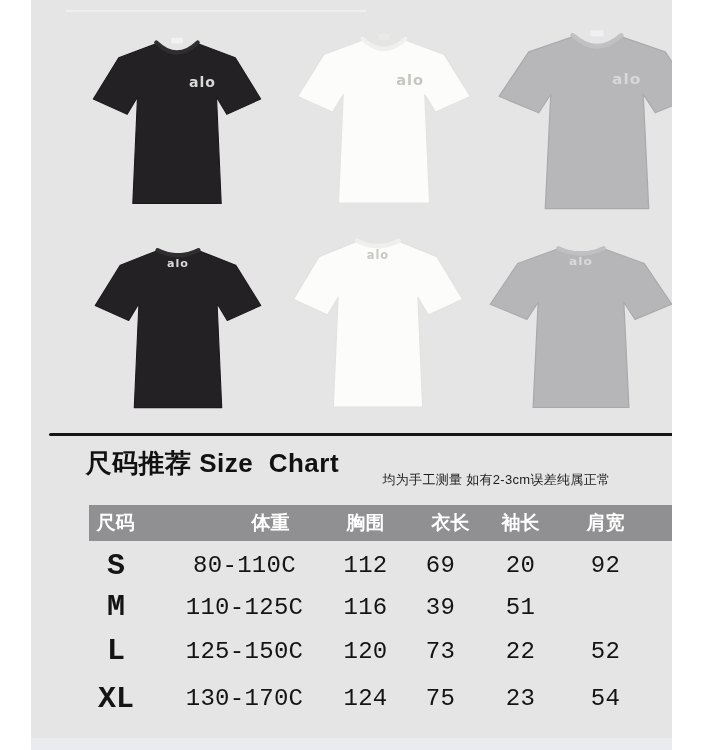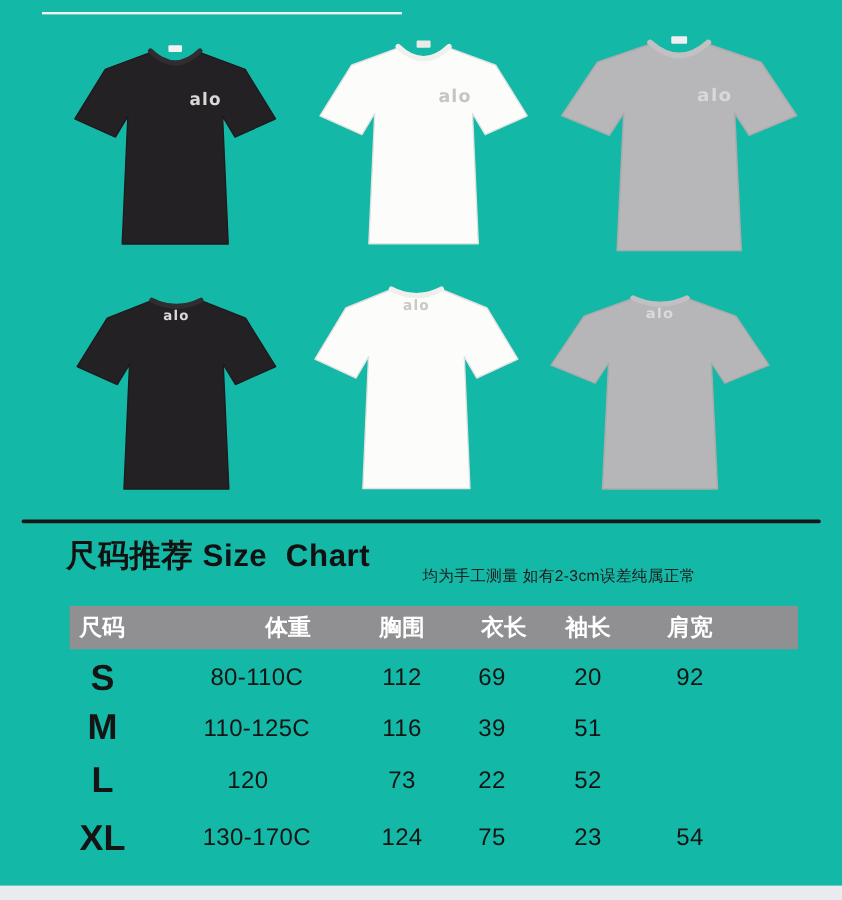--- a/index.html
+++ b/index.html
@@ -1,19 +1,19 @@
 <!DOCTYPE html>
 <html style="--header-bg: #909092; --bottom-strip: #e9ebee;"><head>
 <meta charset="utf-8">
 <style>
   * { margin:0; padding:0; box-sizing:border-box; }
   html,body { background:#ffffff; }
   .page {
-    position:relative; width:702px; height:750px; margin:0 auto;
-    background:#14b8a6; overflow:hidden;
+    position:relative; width:641px; height:750px; margin:0 auto;
+    background:#e5e5e5; overflow:hidden;
     font-family:"Liberation Sans","DejaVu Sans",sans-serif;
     color:#141414;
   }
 
   
   .gallery { position:absolute; left:0; top:0; width:702px; height:430px; }
   .top-faint-line { position:absolute; left:35px; top:10px; width:300px; height:2px; background:#efefef; }
   .shirt { position:absolute; margin:0; }
   .shirt svg { width:100%; height:100%; display:block; }
   .shirt .body   { fill:var(--fill); stroke:var(--outline); stroke-width:1.2; stroke-linejoin:round; }
@@ -37,32 +37,33 @@
   .chart-note {
     position:absolute; left:352px; top:471px;
     font-size:13px; font-weight:400; color:#1c1c1c; letter-spacing:0.3px; white-space:pre;
   }
 
   .size-table { position:absolute; left:58px; top:505px; width:607px; }
   .thead, .trow {
     display:grid;
     grid-template-columns:55px 187px 70px 80px 80px 90px 45px;
     align-items:center;
+    font-family:Liberation Mono, monospace;
   }
   .thead {
     height:36px; background:var(--header-bg,#909092); color:#ffffff;
     font-size:19px; font-weight:600;
   }
   .thead .c  { text-align:center; }
   .thead .c1 { text-align:left; padding-left:8px; }
   .thead .c2 { padding-left:67px; }
   .thead .c4 { padding-left:20px; }
 
   .trow { color:#141414; }
-  .trow .c { text-align:center; font-size:20px; letter-spacing:0.3px; }
+  .trow .c { text-align:center; font-size:24px; letter-spacing:0.3px; }
   .trow .c1 { font-size:30px; font-weight:600; letter-spacing:0; }
   .trow .c2 { padding-left:15px; }
   .row-s  { height:41px; margin-top:4px; }
   .row-m  { height:42px; }
   .row-l  { height:46px; }
   .row-xl { height:49px; }
 
   .bottom-strip { position:absolute; left:0; top:738px; width:702px; height:12px; background:var(--bottom-strip,#e9ebee); }
 </style>
 </head>
@@ -155,20 +156,21 @@
       <span class="c c1">M</span>
       <span class="c c2">110-125C</span>
       <span class="c c3">116</span>
       <span class="c c4">39</span>
       <span class="c c6">51</span>
       <span class="c c7"></span>
     </div>
 
     <div class="trow row-l">
       <span class="c c1">L</span>
+      <span class="c c2">125-150C</span>
       <span class="c c3">120</span>
       <span class="c c4">73</span>
       <span class="c c5">22</span>
       <span class="c c6">52</span>
       <span class="c c7"></span>
     </div>
 
     <div class="trow row-xl">
       <span class="c c1">XL</span>
       <span class="c c2">130-170C</span>

